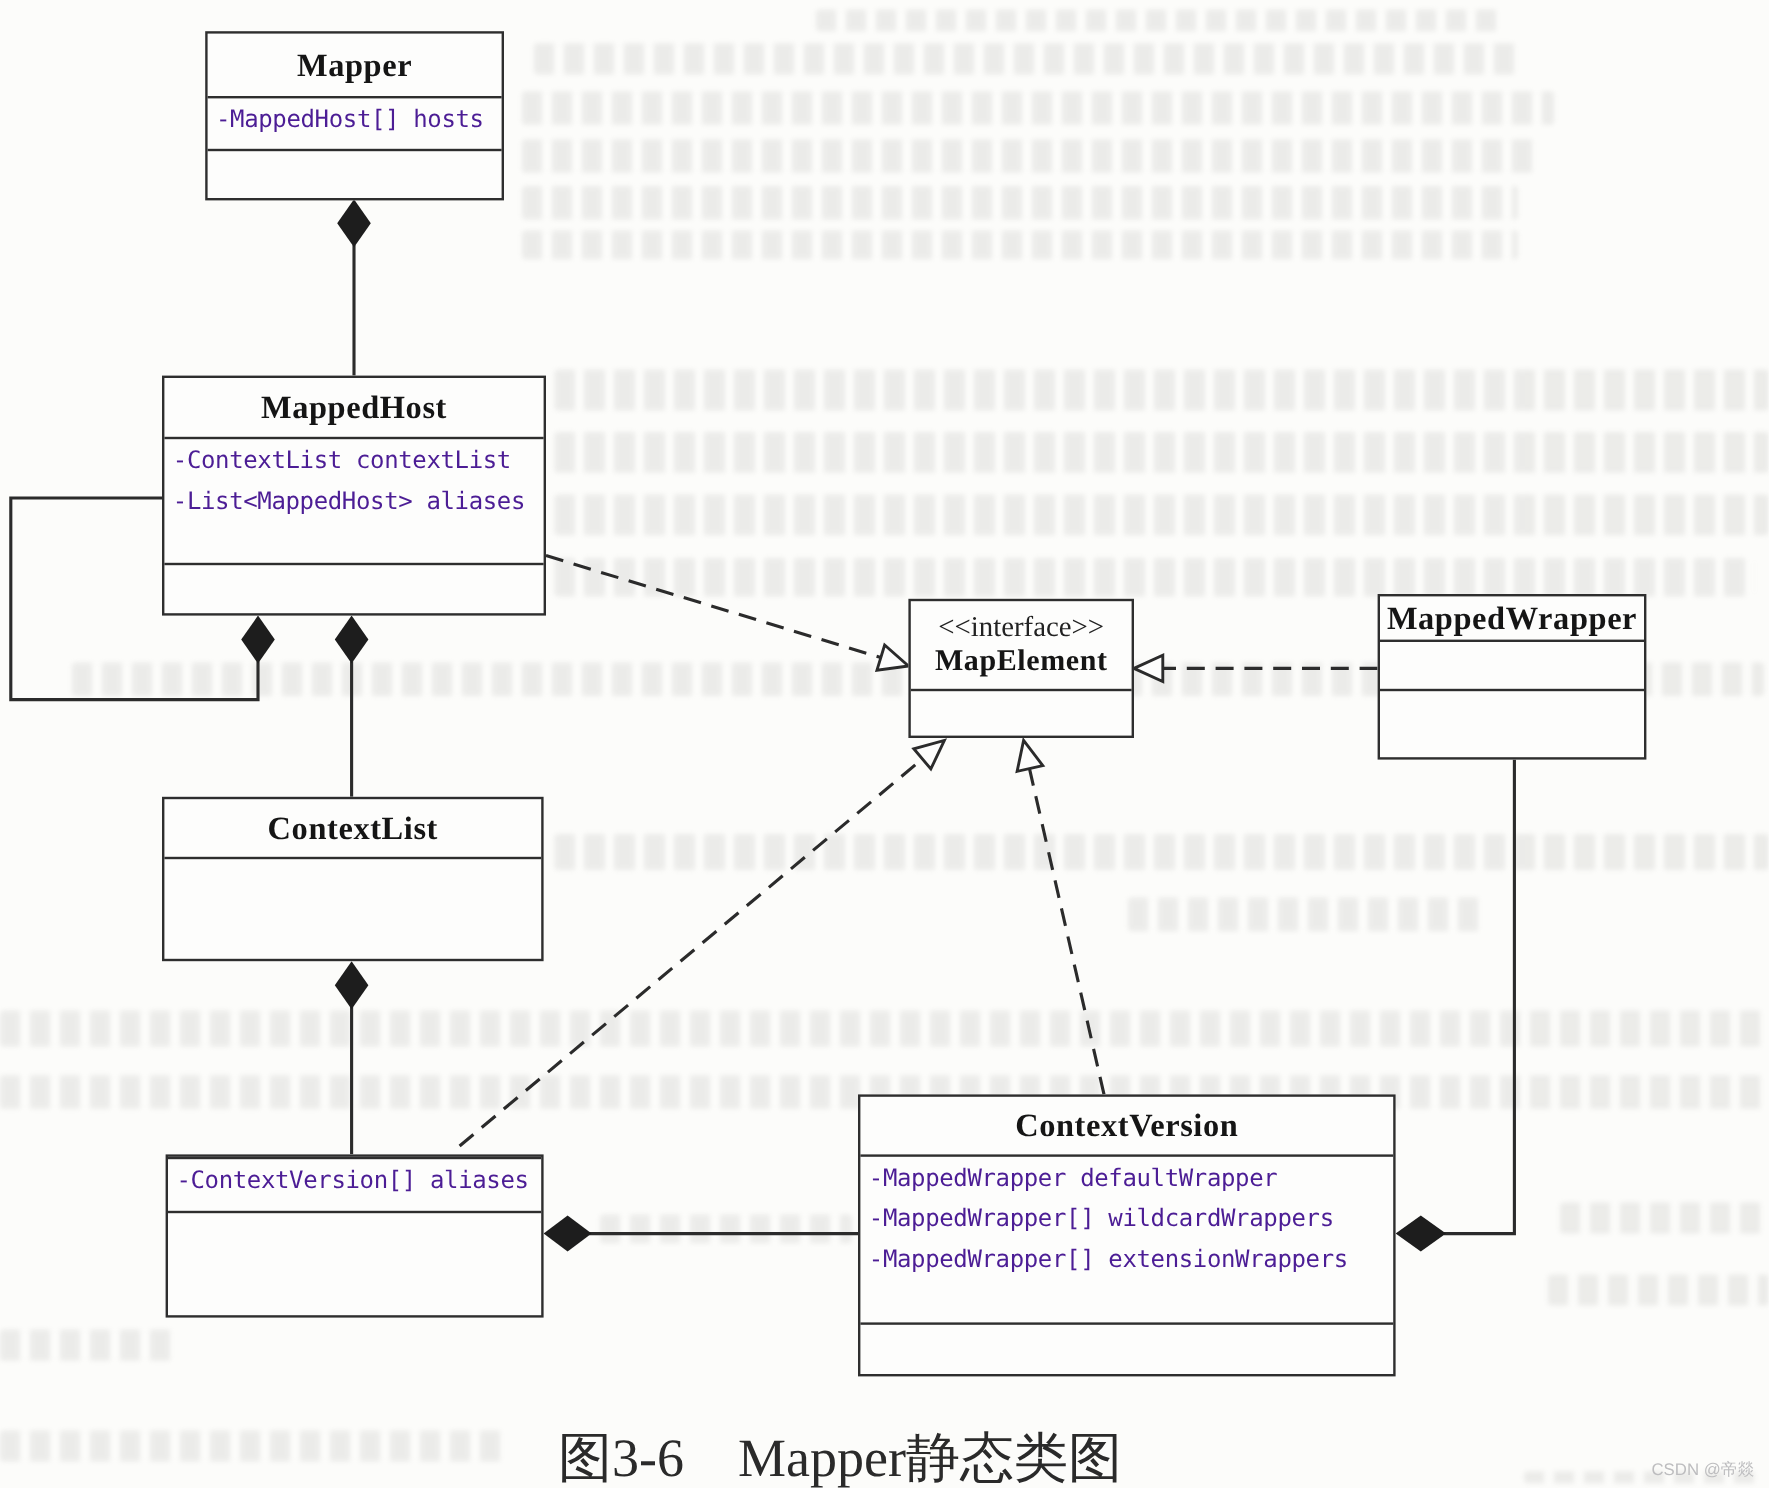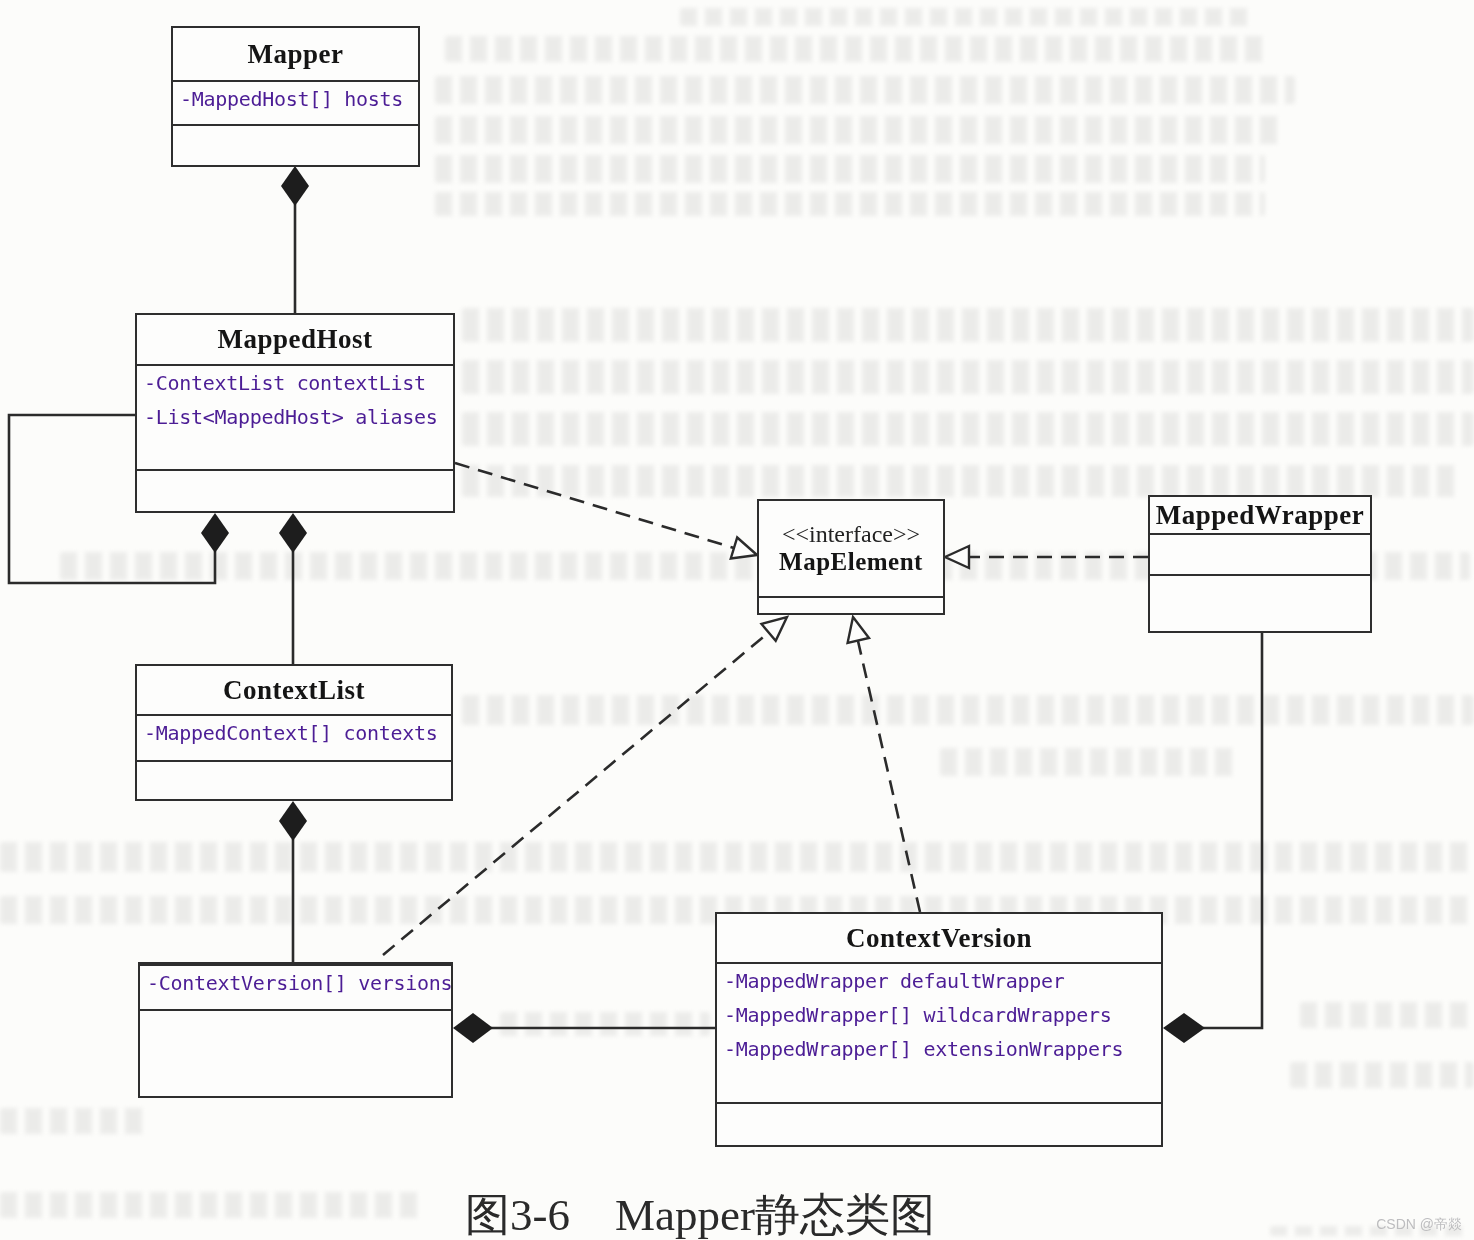--- a/index.html
+++ b/index.html
@@ -157,45 +157,42 @@
     <div class="uml-title" style="height:49px">MappedHost</div>
     <div class="uml-attrs" style="height:105px">
       <div class="attr">-ContextList contextList</div>
       <div class="attr">-List&lt;MappedHost&gt; aliases</div>
     </div>
     <div class="uml-methods" style="height:41px"></div>
   </div>
 
   <div class="uml-class" style="left:135px;top:664px;width:318px;height:137px">
     <div class="uml-title" style="height:48px">ContextList</div>
-    <div class="uml-attrs" style="height:46px">
-      <div class="attr">-MappedContext[] contexts</div>
-    </div>
     <div class="uml-methods" style="height:38px"></div>
   </div>
 
   <div class="uml-class" style="left:138px;top:962px;width:315px;height:136px">
     <div class="uml-attrs" style="height:45px">
-      <div class="attr">-ContextVersion[] versions</div>
+      <div class="attr">-ContextVersion[] aliases</div>
     </div>
     <div class="uml-methods" style="height:38px"></div>
   </div>
 
   <div class="uml-class" style="left:715px;top:912px;width:448px;height:235px">
     <div class="uml-title" style="height:48px">ContextVersion</div>
     <div class="uml-attrs" style="height:140px">
       <div class="attr">-MappedWrapper defaultWrapper</div>
       <div class="attr">-MappedWrapper[] wildcardWrappers</div>
       <div class="attr">-MappedWrapper[] extensionWrappers</div>
     </div>
     <div class="uml-methods" style="height:42px"></div>
   </div>
 
   <div class="uml-class" style="left:757px;top:499px;width:188px;height:116px">
-    <div class="uml-title" style="height:95px;font-size:25px">
+    <div class="uml-title" style="height:73px;font-size:25px">
       <span class="stereotype">&lt;&lt;interface&gt;&gt;</span>
       <span>MapElement</span>
     </div>
     <div class="uml-methods" style="height:38px"></div>
   </div>
 
   <div class="uml-class" style="left:1148px;top:495px;width:224px;height:138px">
     <div class="uml-title" style="height:36px">MappedWrapper</div>
     <div class="uml-attrs" style="height:41px"></div>
     <div class="uml-methods" style="height:40px"></div>

